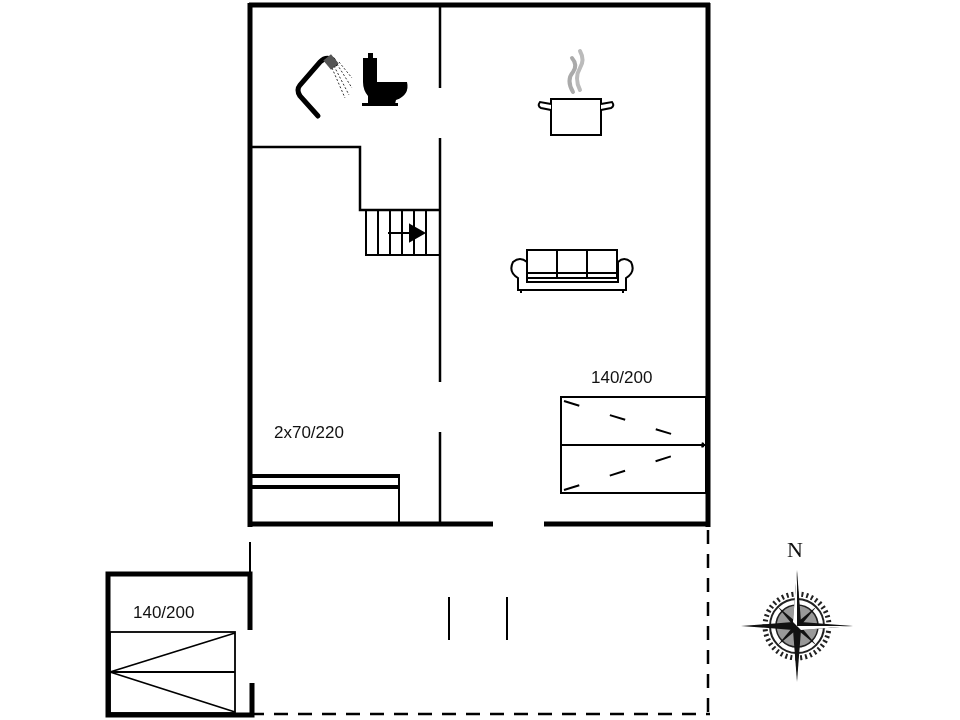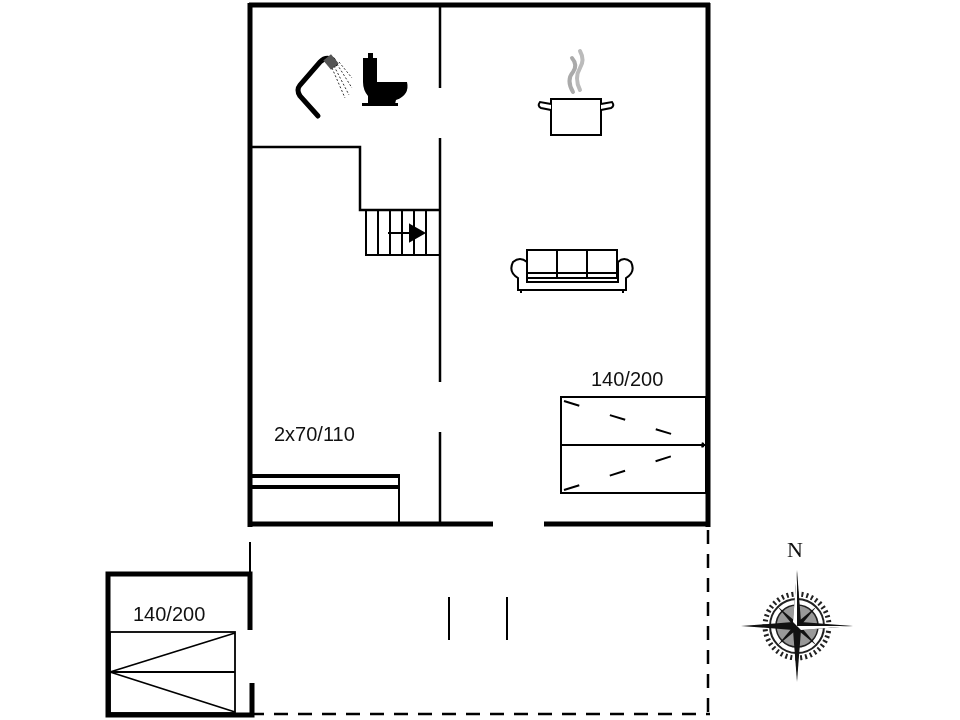--- a/index.html
+++ b/index.html
@@ -1,18 +1,18 @@
 <!DOCTYPE html>
 <html><head>
 <meta charset="utf-8">
 <style>
   html,body{margin:0;padding:0;background:#fff;}
   body{width:960px;height:720px;position:relative;overflow:hidden;font-family:"Liberation Sans",sans-serif;}
   svg.plan{position:absolute;left:0;top:0;}
-  .lbl{position:absolute;font-size:20px;color:#111;white-space:nowrap;}
+  .lbl{position:absolute;font-size:17px;color:#111;white-space:nowrap;}
   .north{position:absolute;font-family:"Liberation Serif",serif;font-size:22px;color:#111;}
 </style>
 </head>
 <body>
 
 <svg class="plan" width="960" height="720" viewBox="0 0 960 720">
 
   <g stroke="#000" stroke-width="5" fill="none">
     <line x1="249" y1="5" x2="710" y2="5"></line>
     <line x1="250" y1="3" x2="250" y2="527"></line>
@@ -124,15 +124,15 @@
       <polygon points="20,20 2,5 0,0 5,2"></polygon>
     </g>
     <g fill="#fff">
       <polygon points="0,-56 -4,-4 0,0"></polygon>
       <polygon points="56,0 4,4 0,0"></polygon>
     </g>
   </g>
 </svg>
 
 <div class="lbl" style="left:591px;top:368px;">140/200</div>
-<div class="lbl" style="left:274px;top:423px;">2x70/110</div>
+<div class="lbl" style="left:274px;top:423px;">2x70/220</div>
 <div class="lbl" style="left:133px;top:603px;">140/200</div>
 <div class="north" style="left:787px;top:537px;">N</div>
 
 </body></html>

